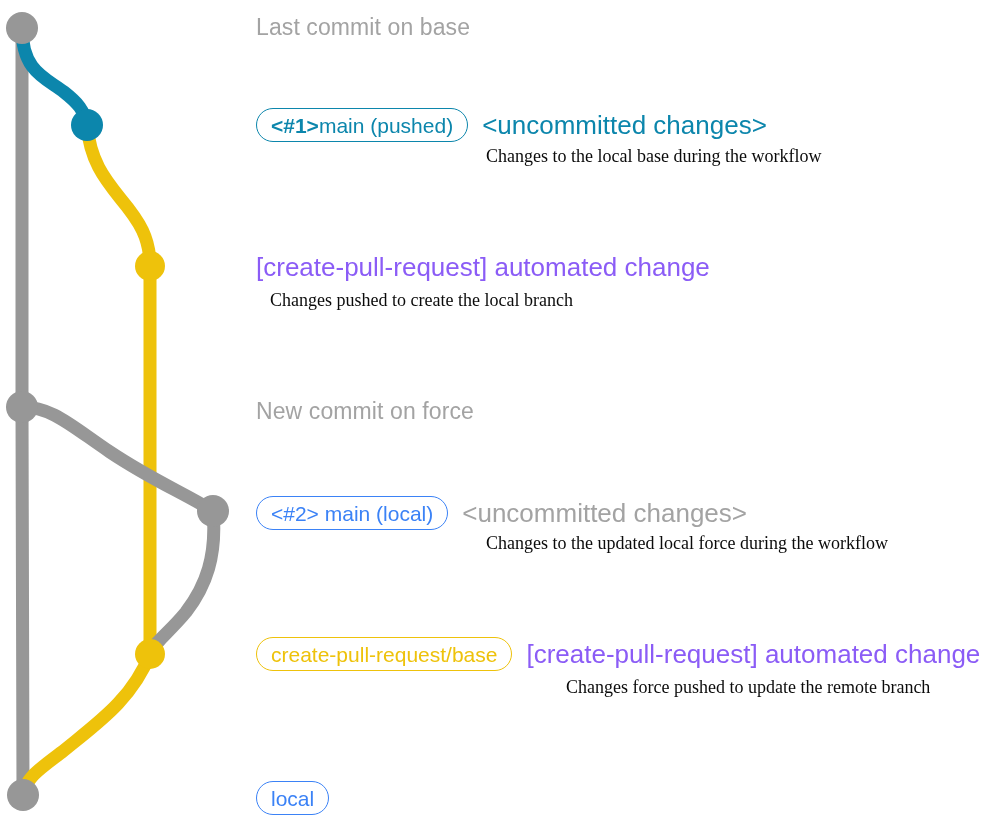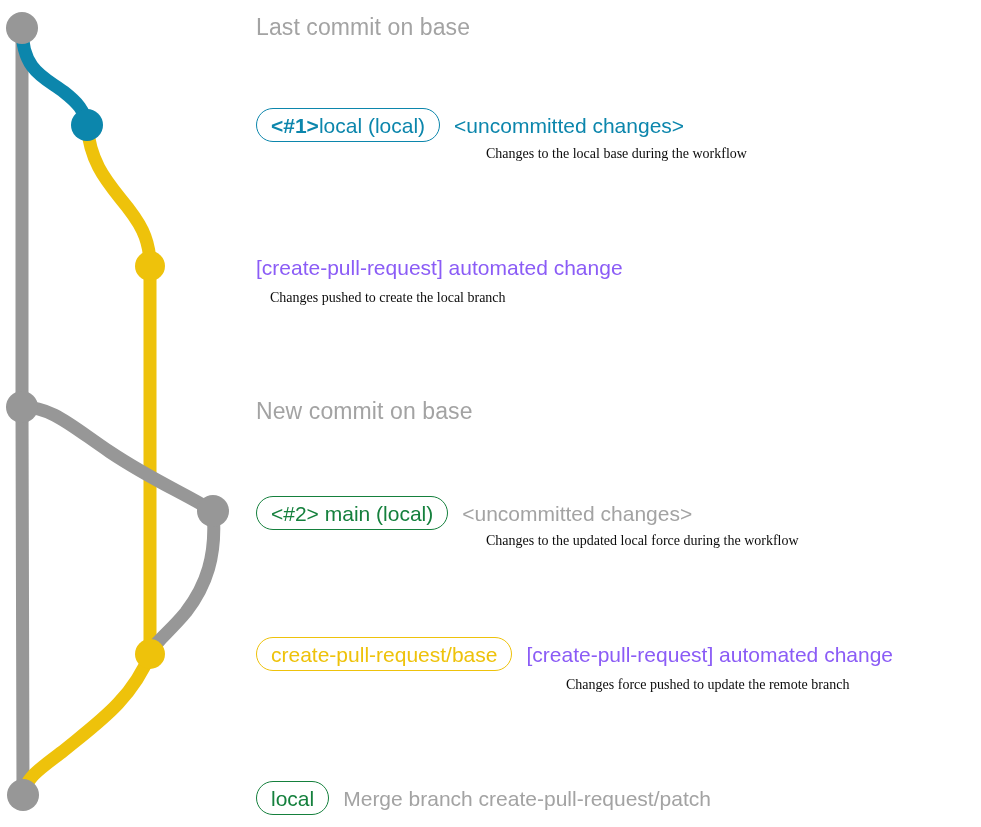--- a/index.html
+++ b/index.html
@@ -56,39 +56,39 @@
     border: 1.6px solid currentColor;
     font-family: "Liberation Sans", sans-serif;
     font-size: 21px;
     line-height: 1;
     background: #ffffff;
   }
   .badge .b-strong { font-weight: bold; }
   .badge .b-rest   { font-weight: normal; }
 
   .badge.teal   { color: #0c86ac; }
-  .badge.gray   { color: #15803d; }
+  .badge.gray   { color: #3b82f6; }
   .badge.yellow { color: #eec20b; }
 
   
   .subject {
     font-family: "Liberation Sans", sans-serif;
-    font-size: 21px;
+    font-size: 26px;
     line-height: 1;
     margin-left: 14px;
   }
   .subject.teal   { color: #0c86ac; }
   .subject.gray   { color: #a3a3a3; }
   .subject.yellow { color: #8b5cf6; }
 
   
   .desc {
     position: absolute;
     font-family: "Liberation Serif", serif;
-    font-size: 14px;
+    font-size: 18px;
     line-height: 1;
     color: #0b0b0b;
     white-space: nowrap;
   }
 </style>
 </head>
 <body>
 
 <div id="canvas">
 
@@ -117,33 +117,33 @@
     <circle cx="23" cy="795" r="16" fill="#979797"></circle>
   </svg>
 
   <div class="row" style="left:256px; top:13px; height:28px;">
     <span class="plain-label">Last commit on base</span>
   </div>
 
   <div class="row" style="left:256px; top:108px; height:34px;">
     <span class="badge teal">
       <span class="b-strong">&lt;#1&gt;</span>
-        <span class="b-rest"> local (local)</span>
+        <span class="b-rest"> main (pushed)</span>
     </span>
     <span class="subject teal">&lt;uncommitted changes&gt;</span>
   </div>
   <div class="desc" style="left:486px; top:147px;">Changes to the local base during the workflow</div>
 
   <div class="row" style="left:256px; top:253px; height:28px;">
     <span class="subject yellow" style="margin-left:0;">[create-pull-request] automated change</span>
   </div>
   <div class="desc" style="left:270px; top:291px;">Changes pushed to create the local branch</div>
 
   <div class="row" style="left:256px; top:397px; height:28px;">
-    <span class="plain-label">New commit on base</span>
+    <span class="plain-label">New commit on force</span>
   </div>
 
   <div class="row" style="left:256px; top:496px; height:34px;">
     <span class="badge gray">
       <span class="b-strong"></span>
         <span class="b-rest">&lt;#2&gt; main (local)</span>
     </span>
     <span class="subject gray">&lt;uncommitted changes&gt;</span>
   </div>
   <div class="desc" style="left:486px; top:534px;">Changes to the updated local force during the workflow</div>
@@ -155,16 +155,15 @@
     </span>
     <span class="subject yellow">[create-pull-request] automated change</span>
   </div>
   <div class="desc" style="left:566px; top:678px;">Changes force pushed to update the remote branch</div>
 
   <div class="row" style="left:256px; top:781px; height:34px;">
     <span class="badge gray">
       <span class="b-strong"></span>
         <span class="b-rest">local</span>
     </span>
-    <span class="subject gray">Merge branch create-pull-request/patch</span>
   </div>
 
 </div>
 
 </body></html>

